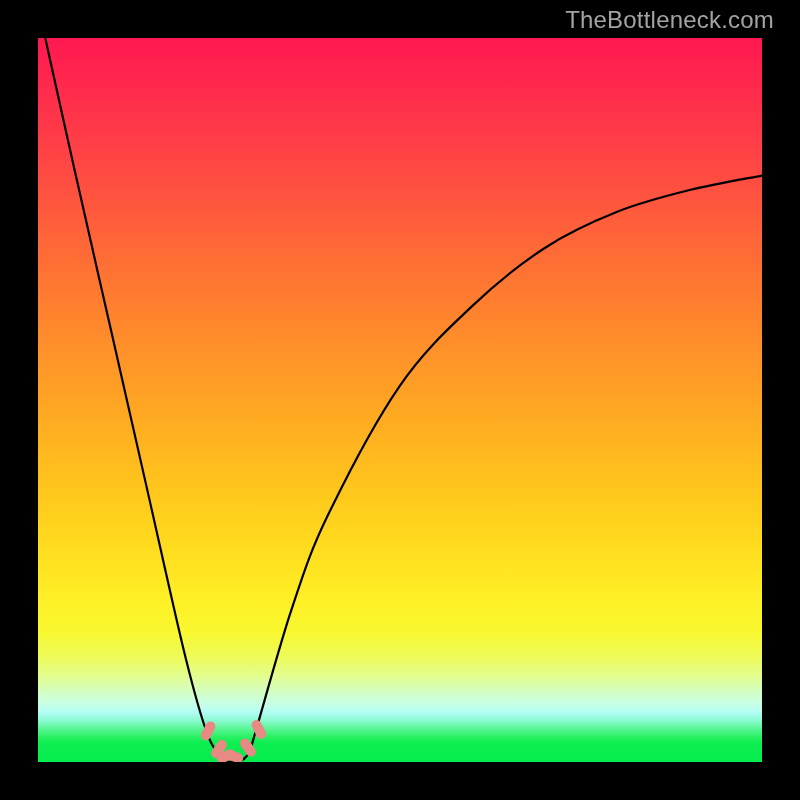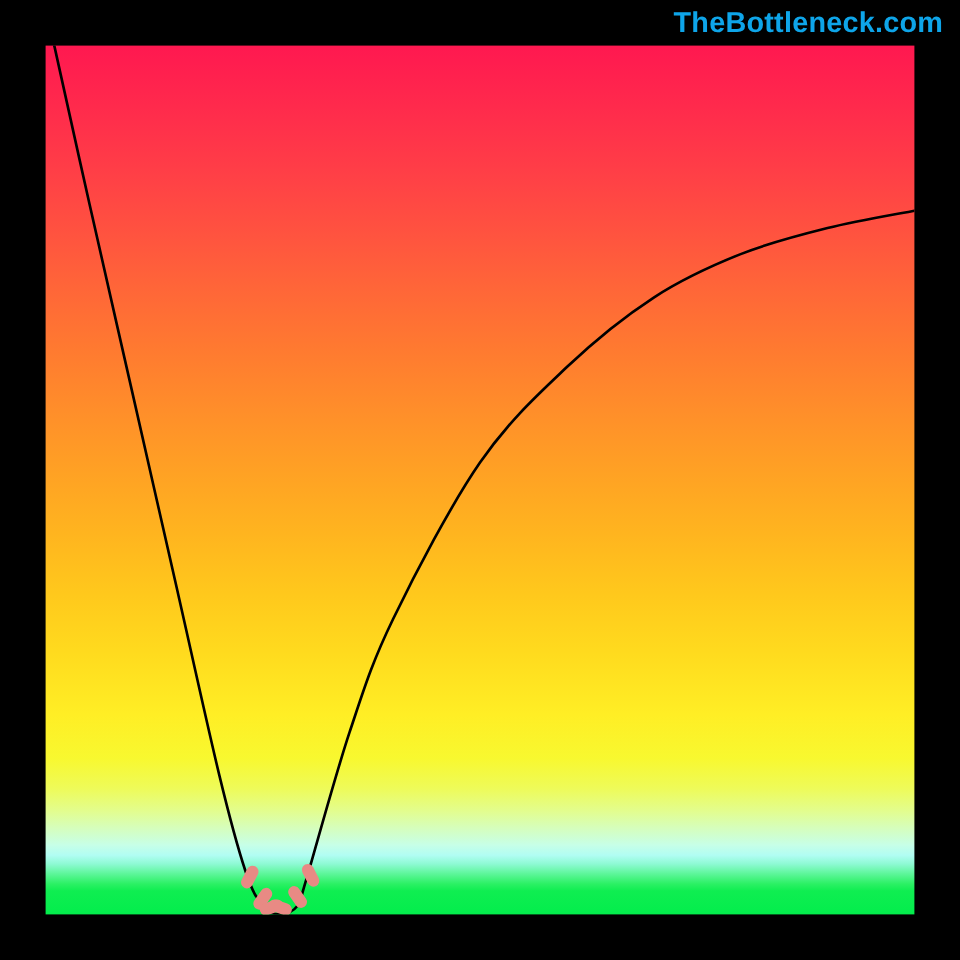--- a/index.html
+++ b/index.html
@@ -46,24 +46,24 @@
       #8dfad3 94.2%,
       #5ef69b 95.3%,
       #2bf164 96.5%,
       #0fee51 97.3%,
       #03ed4c 100%
     );
   }
   .watermark {
     position: absolute;
     top: 6px;
-    right: 14px;
-    color: #0ea5e9;
+    right: 26px;
+    color: #a3a3a3;
     font-size: 24px;
-    font-weight: 700;
+    font-weight: 400;
     letter-spacing: 0.2px;
     z-index: 10;
   }
   svg.curve {
     position: absolute;
     left: 0;
     top: 0;
     width: 724px;
     height: 724px;
     z-index: 5;

